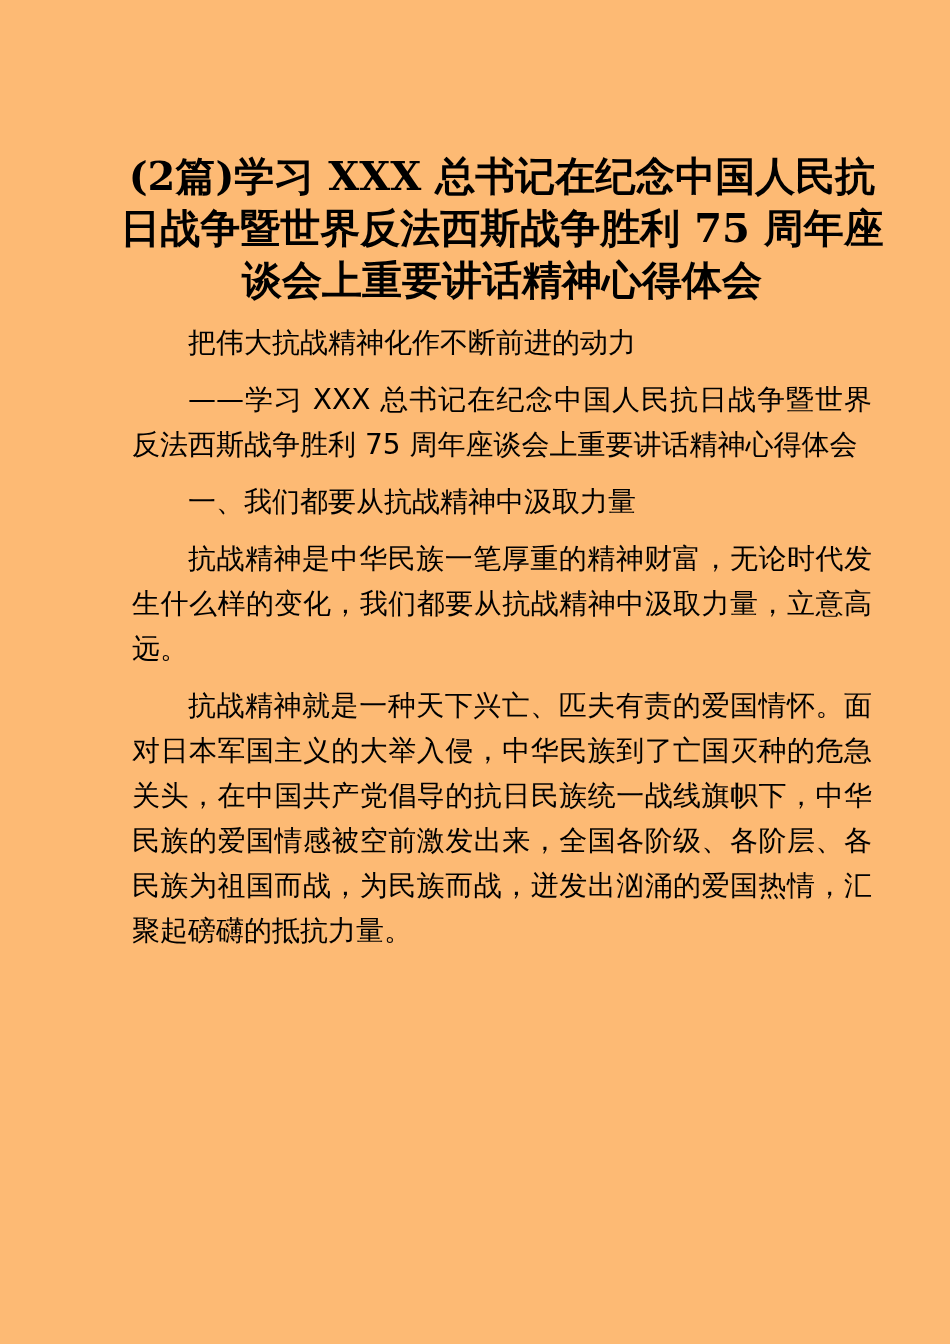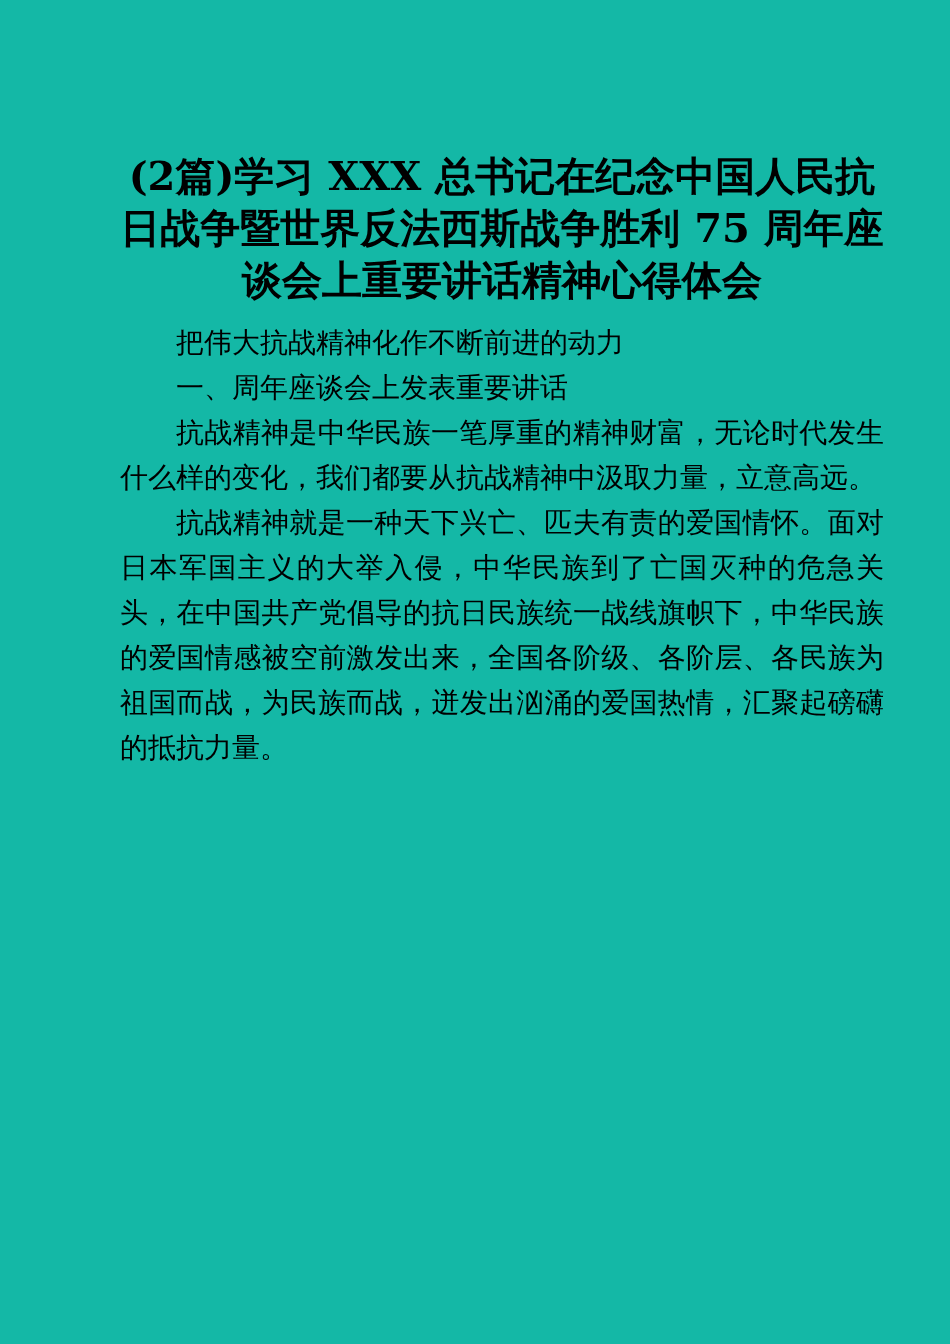--- a/index.html
+++ b/index.html
@@ -5,55 +5,56 @@
   html, body {
     margin: 0;
     padding: 0;
     background: #ffffff;
   }
   .page {
     position: relative;
     width: 950px;
     height: 1344px;
     box-sizing: border-box;
-    background: #14b8a6;
+    background: #fdba74;
     color: #000000;
     padding: 150px 66px 0 120px;
     overflow: hidden;
   }
   .doc-title {
     margin: 0 0 14px 0;
     font-family: "DejaVu Serif", "Liberation Serif", serif;
     font-weight: bold;
     font-size: 40px;
     line-height: 52px;
     text-align: center;
     letter-spacing: 0;
   }
   .doc-body {
     font-family: "DejaVu Sans", "Liberation Sans", sans-serif;
     font-size: 28px;
     line-height: 45px;
   }
   .para {
-    margin: 0;
+    margin: 12px;
     padding: 0;
     text-align: justify;
     text-indent: 2em;
     word-break: normal;
     line-break: strict;
   }
 </style>
 </head>
 <body>
 
 <div class="page">
 
   <h1 class="doc-title">(2篇)学习 XXX 总书记在纪念中国人民抗日战争暨世界反法西斯战争胜利 75 周年座谈会上重要讲话精神心得体会</h1>
 
   <div class="doc-body">
     <p class="para">把伟大抗战精神化作不断前进的动力</p>
-    <p class="para">一、周年座谈会上发表重要讲话</p>
+    <p class="para">——学习 XXX 总书记在纪念中国人民抗日战争暨世界反法西斯战争胜利 75 周年座谈会上重要讲话精神心得体会</p>
+    <p class="para">一、我们都要从抗战精神中汲取力量</p>
     <p class="para">抗战精神是中华民族一笔厚重的精神财富，无论时代发生什么样的变化，我们都要从抗战精神中汲取力量，立意高远。</p>
     <p class="para">抗战精神就是一种天下兴亡、匹夫有责的爱国情怀。面对日本军国主义的大举入侵，中华民族到了亡国灭种的危急关头，在中国共产党倡导的抗日民族统一战线旗帜下，中华民族的爱国情感被空前激发出来，全国各阶级、各阶层、各民族为祖国而战，为民族而战，迸发出汹涌的爱国热情，汇聚起磅礴的抵抗力量。</p>
   </div>
 
 </div>
 
 </body></html>

